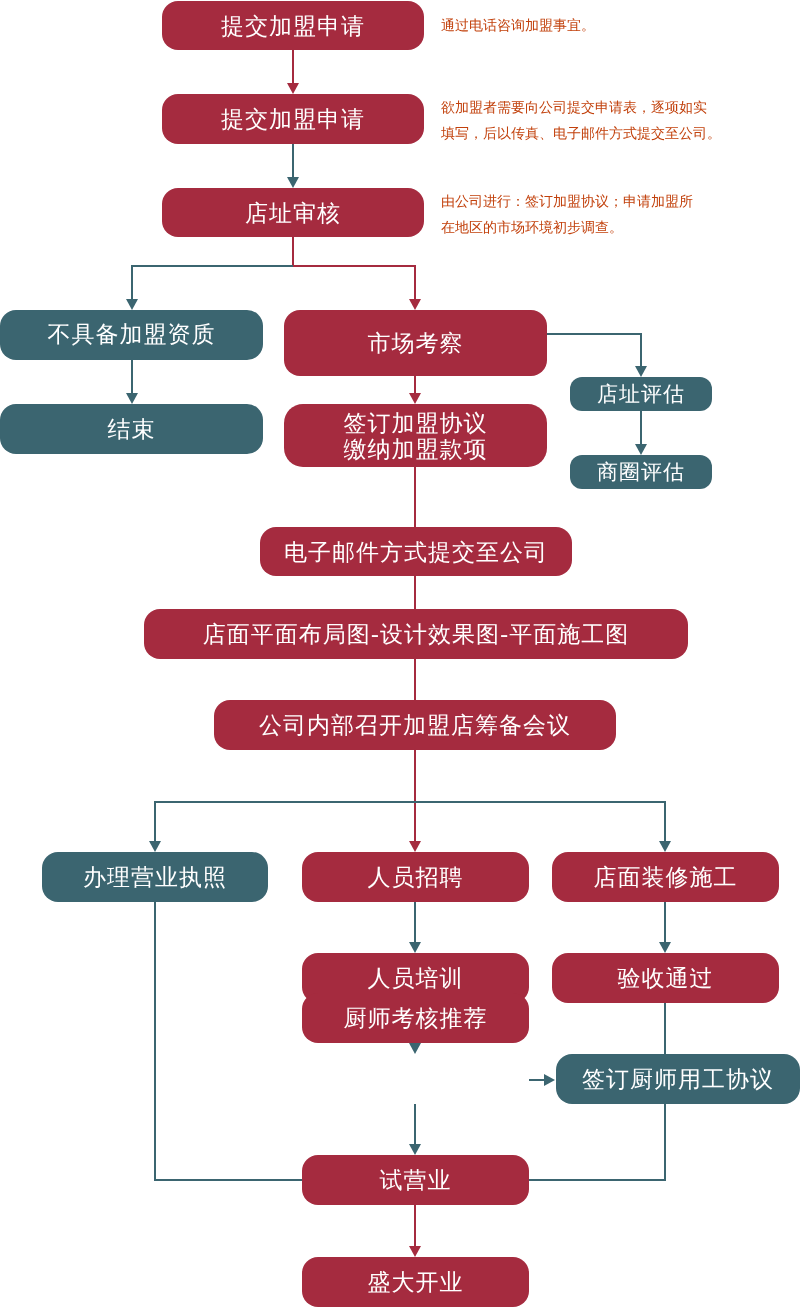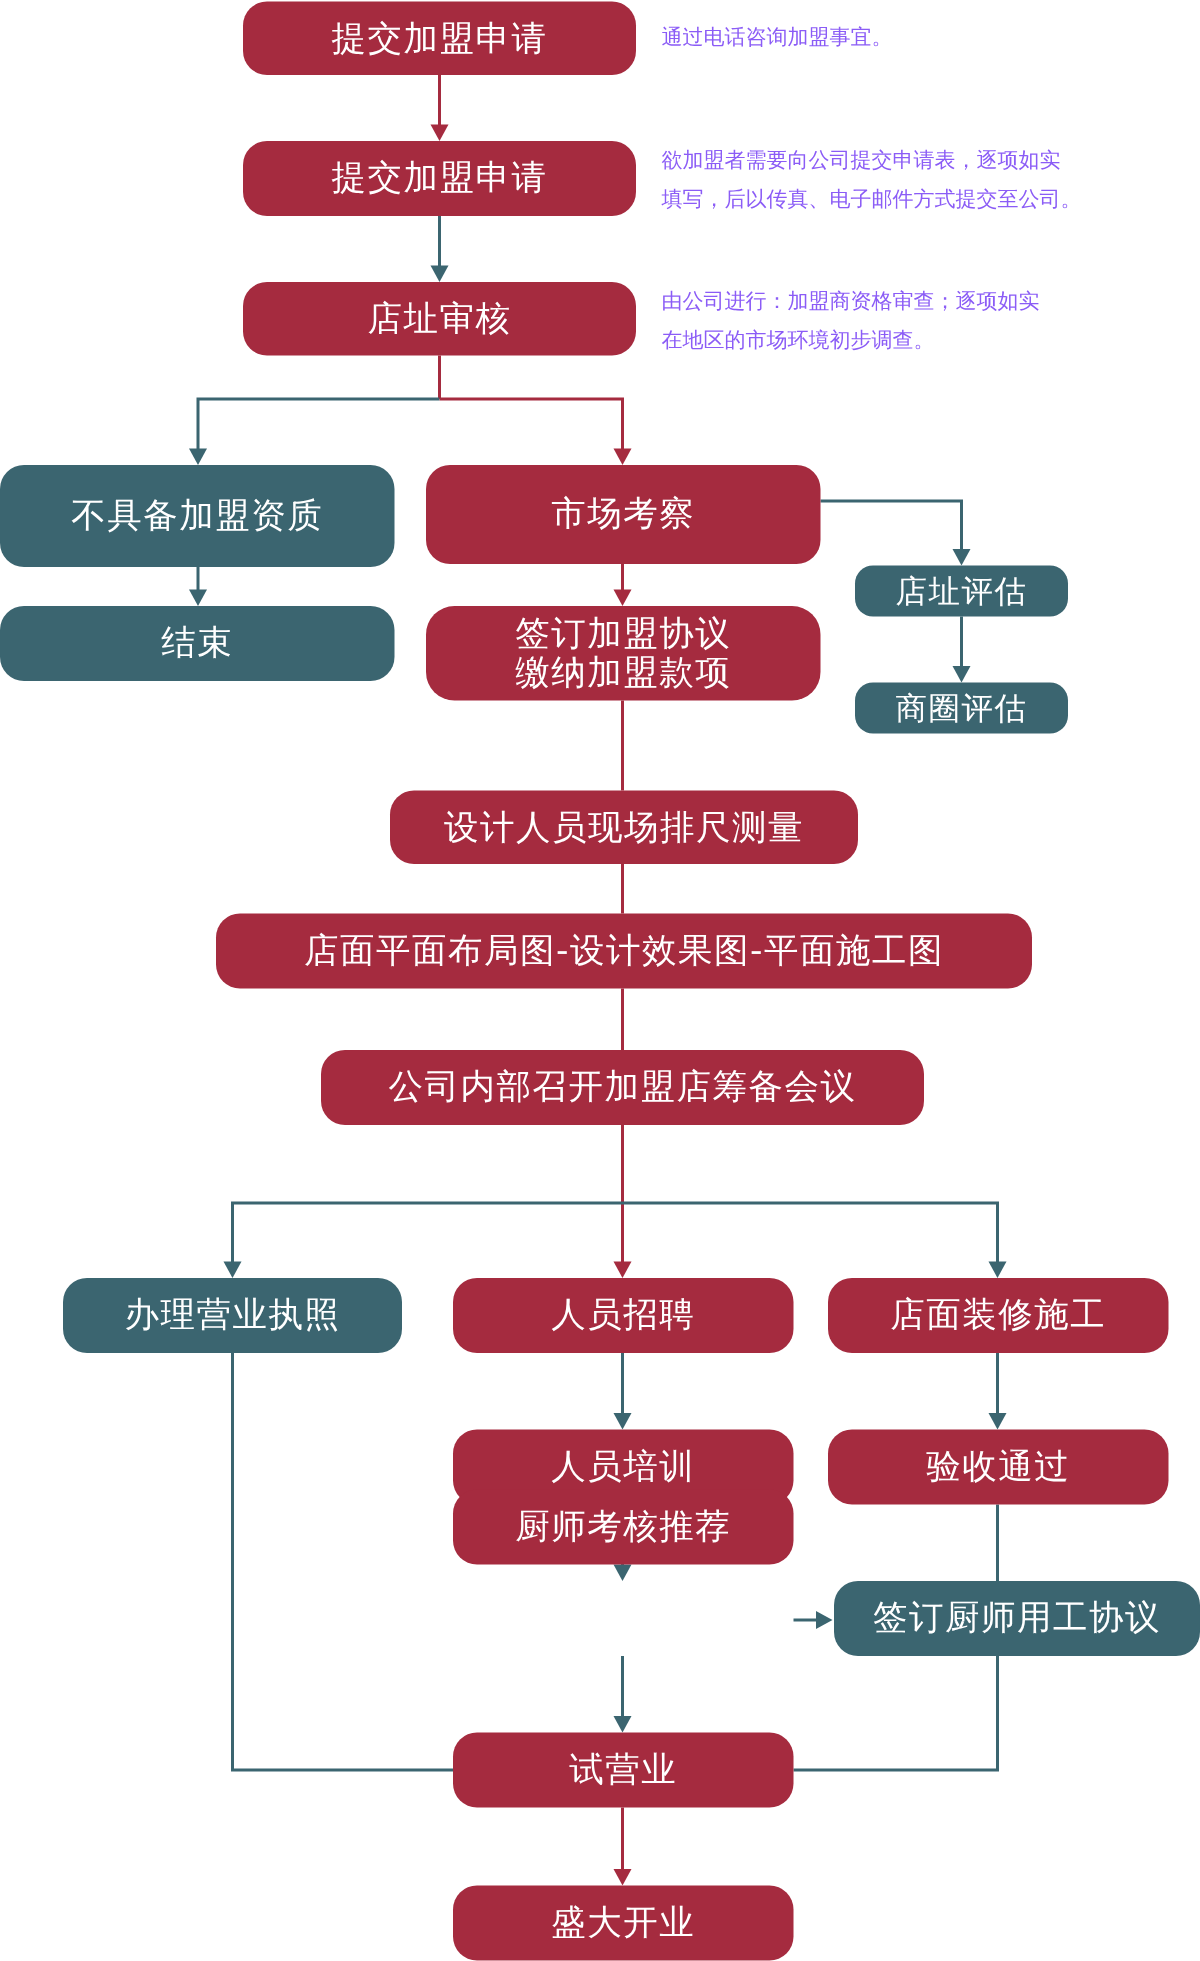--- a/index.html
+++ b/index.html
@@ -6,21 +6,21 @@
   body { width:800px; height:1307px; position:relative; overflow:hidden;
          font-family:"DejaVu Sans","Liberation Sans",sans-serif; }
   #wires { position:absolute; left:0; top:0; width:800px; height:1307px; }
   .node { position:absolute; box-sizing:border-box; border-radius:16px;
           color:#ffffff; display:flex; align-items:center; justify-content:center;
           text-align:center; font-size:23px; line-height:28px; letter-spacing:1px;
           white-space:pre-line; }
   .node.red { background:#a52b3f; }
   .node.teal { background:#3b6570; }
   .node.small { border-radius:12px; font-size:21px; }
-  .note { position:absolute; color:#8b5cf6; font-size:14px; line-height:26px; }
+  .note { position:absolute; color:#c2410c; font-size:14px; line-height:26px; }
 </style>
 </head>
 <body>
 
 <svg id="wires" xmlns="http://www.w3.org/2000/svg">
     <polyline points="293,50 293,84" fill="none" stroke="#a52b3f" stroke-width="2"></polyline>
     <polygon points="287,83 299,83 293,94" fill="#a52b3f"></polygon>
     <polyline points="293,144 293,178" fill="none" stroke="#3b6570" stroke-width="2"></polyline>
     <polygon points="287,177 299,177 293,188" fill="#3b6570"></polygon>
     <polyline points="293,237 293,266" fill="none" stroke="#a52b3f" stroke-width="2"></polyline>
@@ -62,34 +62,34 @@
   </svg>
 
 <div class="node red" style="left:162px;top:1px;width:262px;height:49px;">提交加盟申请</div>
 <div class="note" style="left:441px;top:12px;">通过电话咨询加盟事宜。</div>
 
 <div class="node red" style="left:162px;top:94px;width:262px;height:50px;">提交加盟申请</div>
 <div class="note" style="left:441px;top:94px;white-space:pre-line;">欲加盟者需要向公司提交申请表，逐项如实
 填写，后以传真、电子邮件方式提交至公司。</div>
 
 <div class="node red" style="left:162px;top:188px;width:262px;height:49px;">店址审核</div>
-<div class="note" style="left:441px;top:188px;white-space:pre-line;">由公司进行：加盟商资格审查；逐项如实
+<div class="note" style="left:441px;top:188px;white-space:pre-line;">由公司进行：签订加盟协议；申请加盟所
 在地区的市场环境初步调查。</div>
 
-<div class="node teal" style="left:0px;top:310px;width:263px;height:68px;font-family:Liberation Serif, serif;">不具备加盟资质</div>
+<div class="node teal" style="left:0px;top:310px;width:263px;height:50px;font-family:Liberation Serif, serif;">不具备加盟资质</div>
 <div class="node teal" style="left:0px;top:404px;width:263px;height:50px;">结束</div>
 
 <div class="node red" style="left:284px;top:310px;width:263px;height:66px;">市场考察</div>
 <div class="node red" style="left:284px;top:404px;width:263px;height:63px;line-height:26px;border-radius:19px;">签订加盟协议
 缴纳加盟款项</div>
 
 <div class="node teal small" style="left:570px;top:377px;width:142px;height:34px;">店址评估</div>
 <div class="node teal small" style="left:570px;top:455px;width:142px;height:34px;">商圈评估</div>
 
-<div class="node red" style="left:260px;top:527px;width:312px;height:49px;">设计人员现场排尺测量</div>
+<div class="node red" style="left:260px;top:527px;width:312px;height:49px;">电子邮件方式提交至公司</div>
 <div class="node red" style="left:144px;top:609px;width:544px;height:50px;">店面平面布局图-设计效果图-平面施工图</div>
 <div class="node red" style="left:214px;top:700px;width:402px;height:50px;">公司内部召开加盟店筹备会议</div>
 
 <div class="node teal" style="left:42px;top:852px;width:226px;height:50px;">办理营业执照</div>
 <div class="node red" style="left:302px;top:852px;width:227px;height:50px;">人员招聘</div>
 <div class="node red" style="left:552px;top:852px;width:227px;height:50px;">店面装修施工</div>
 
 <div class="node red" style="left:302px;top:953px;width:227px;height:50px;">人员培训</div>
 <div class="node red" style="left:552px;top:953px;width:227px;height:50px;">验收通过</div>
 

